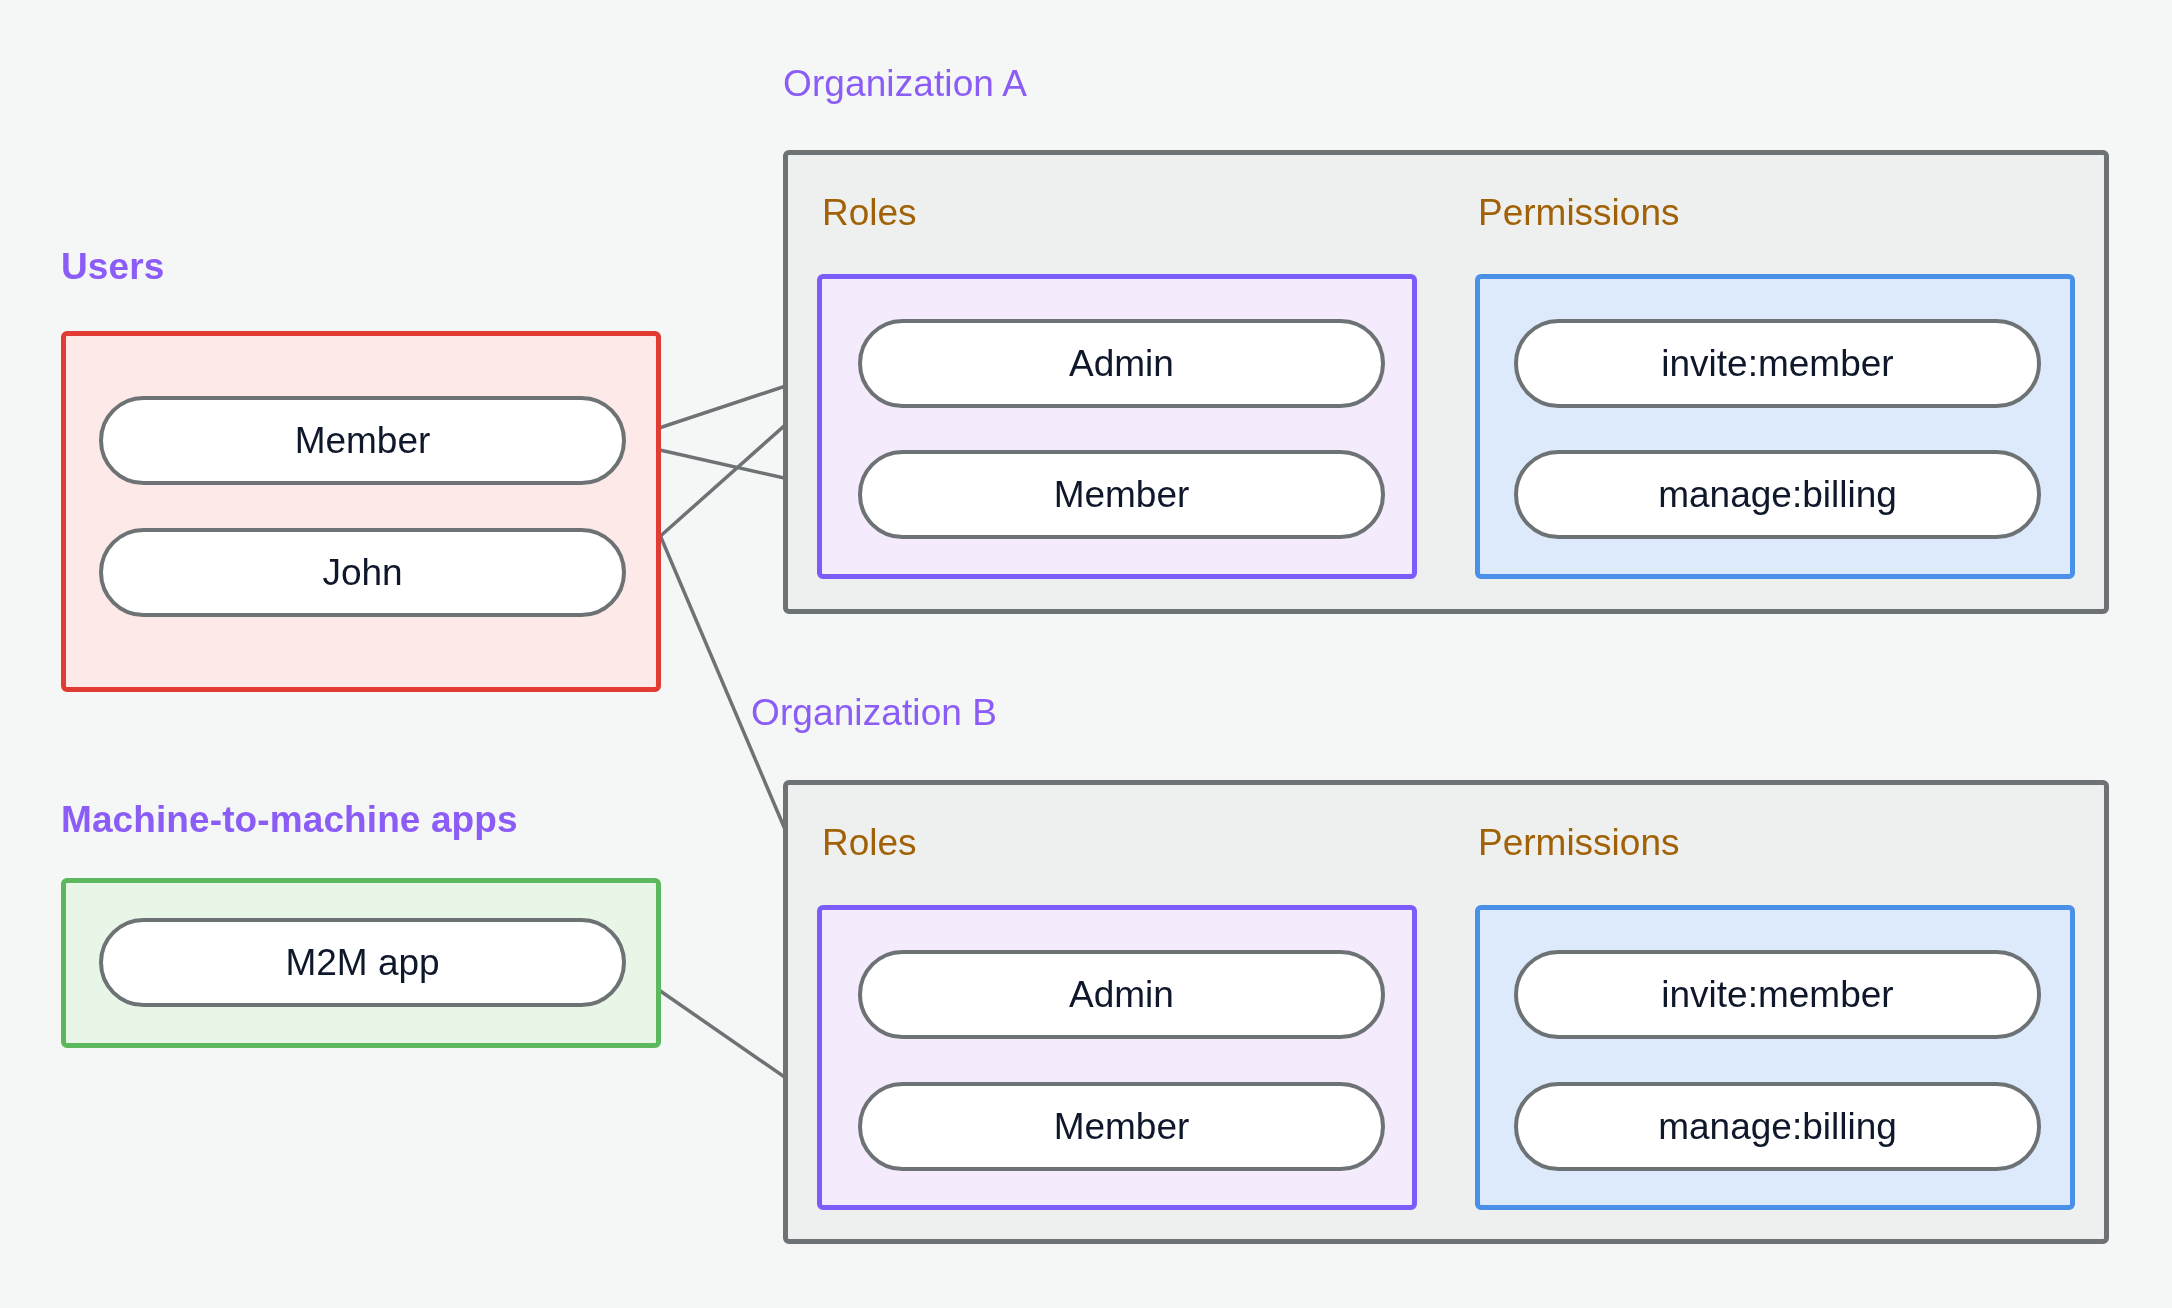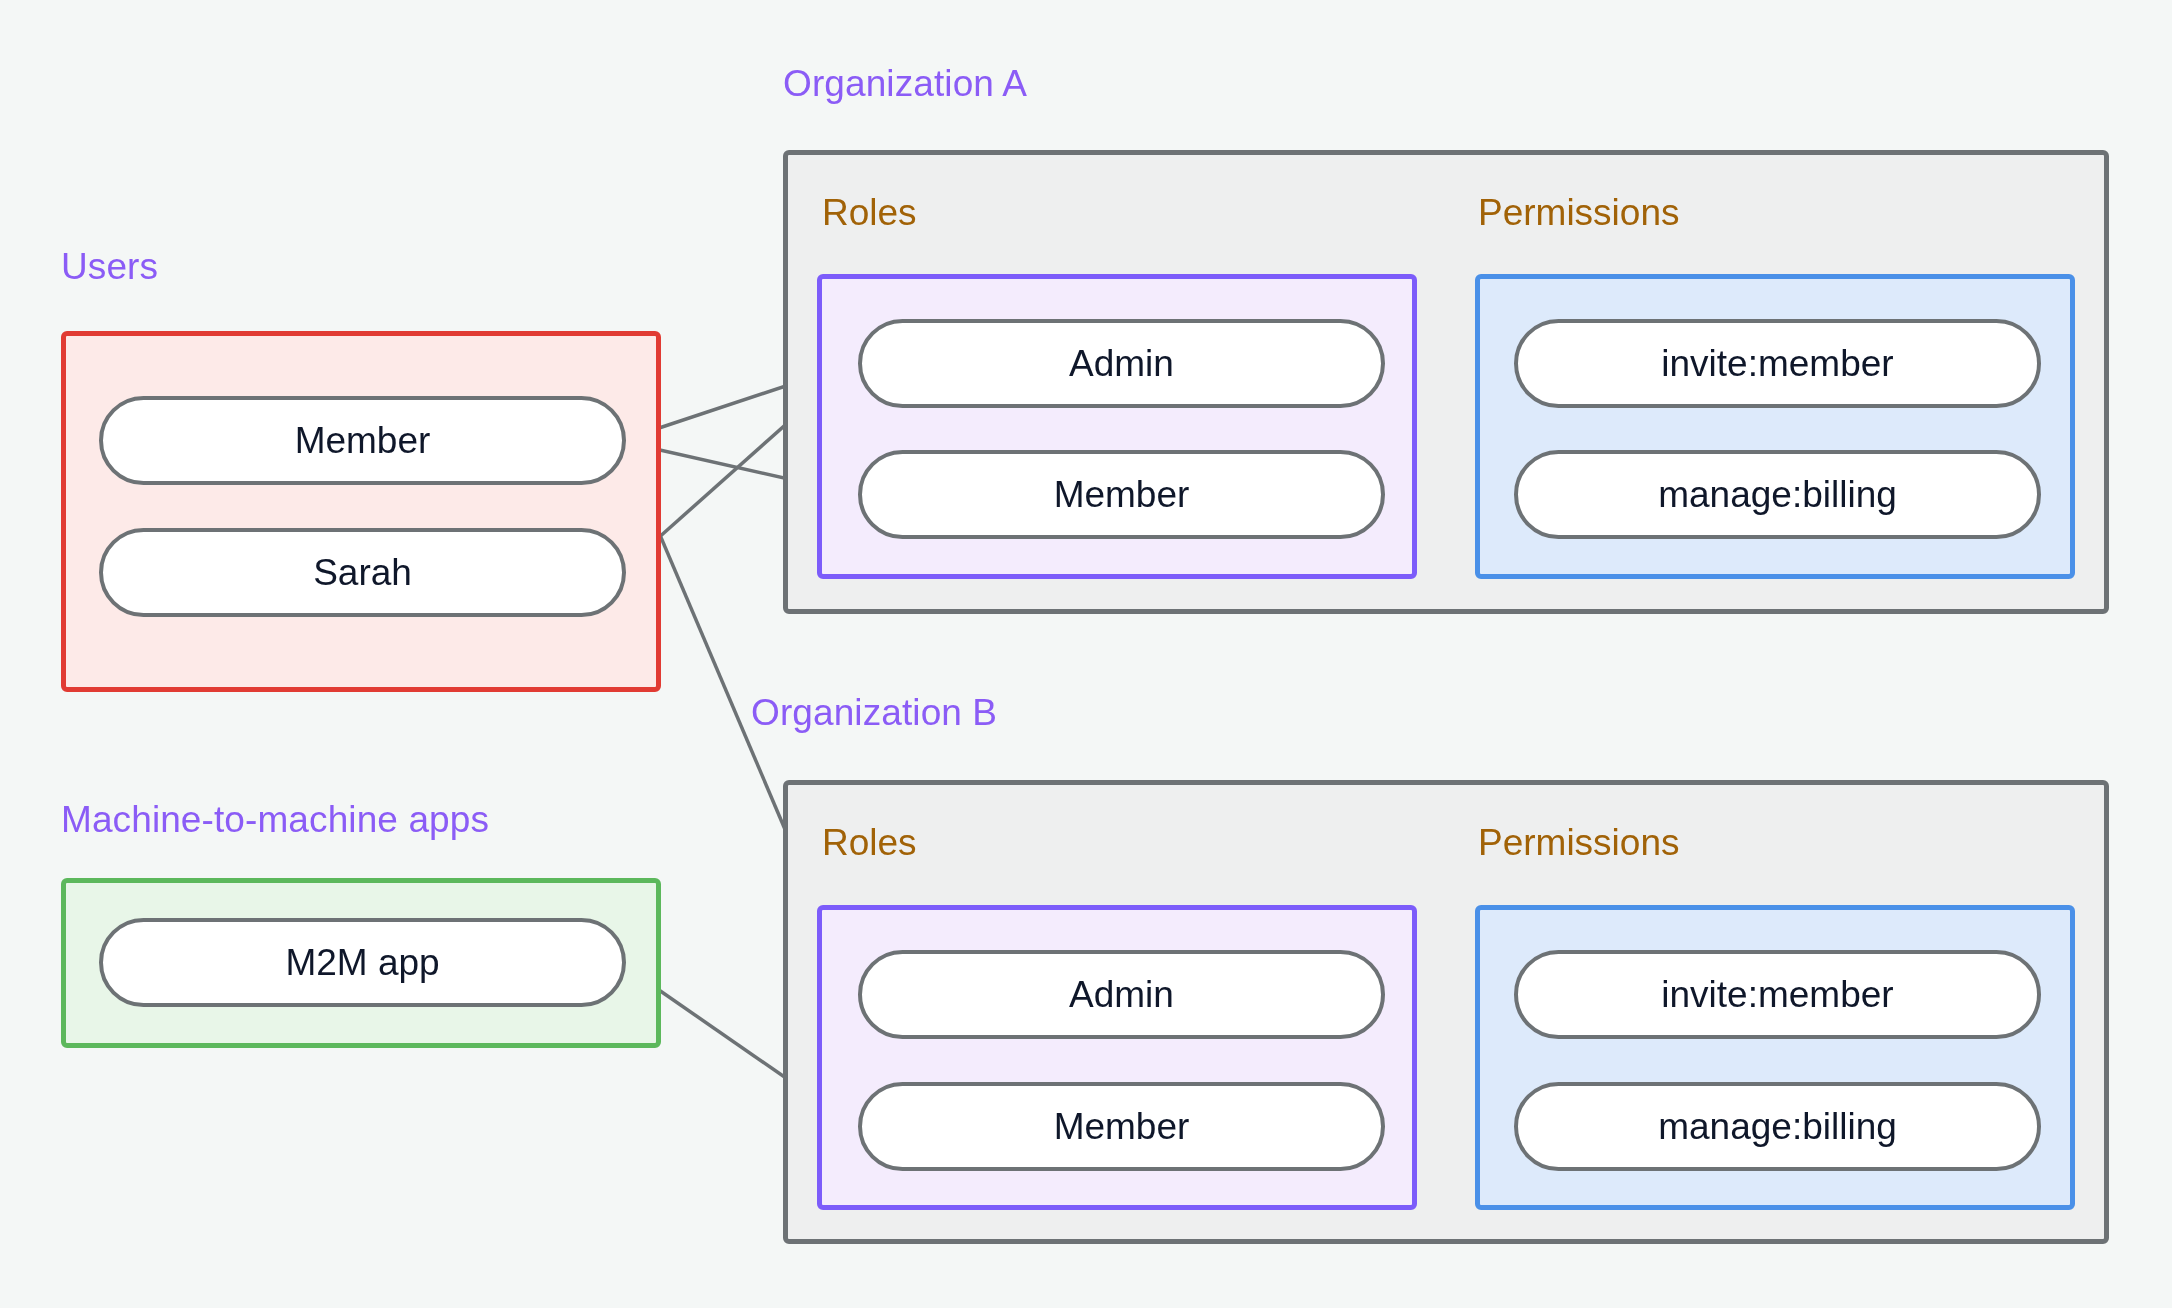--- a/index.html
+++ b/index.html
@@ -21,21 +21,21 @@
   
   .caption {
     position: absolute;
     font-size: 37px;
     font-weight: 400;
     color: #8b5cf6;
     letter-spacing: 0.1px;
     white-space: nowrap;
   }
   .caption.bold {
-    font-weight: 400;
+    font-weight: 700;
   }
   
   .group {
     position: absolute;
     box-sizing: border-box;
     border-radius: 6px;
   }
   .group.users {
     border: 5px solid #e13b33;
     background: #fdeae8;
@@ -132,21 +132,21 @@
   <div class="caption bold" style="left:61px; top:246px;">Users</div>
 
   <div class="group users" style="left:61px; top:331px; width:600px; height:361px;">
   </div>
 
   <div class="pill" style="left:99px; top:396px; width:527px; height:89px;">
     <span>Member</span>
   </div>
 
   <div class="pill" style="left:99px; top:528px; width:527px; height:89px;">
-    <span>Sarah</span>
+    <span>John</span>
   </div>
 
   <div class="caption bold" style="left:61px; top:799px;">Machine-to-machine apps</div>
 
   <div class="group m2m" style="left:61px; top:878px; width:600px; height:170px;">
   </div>
 
   <div class="pill" style="left:99px; top:918px; width:527px; height:89px;">
     <span>M2M app</span>
   </div>

